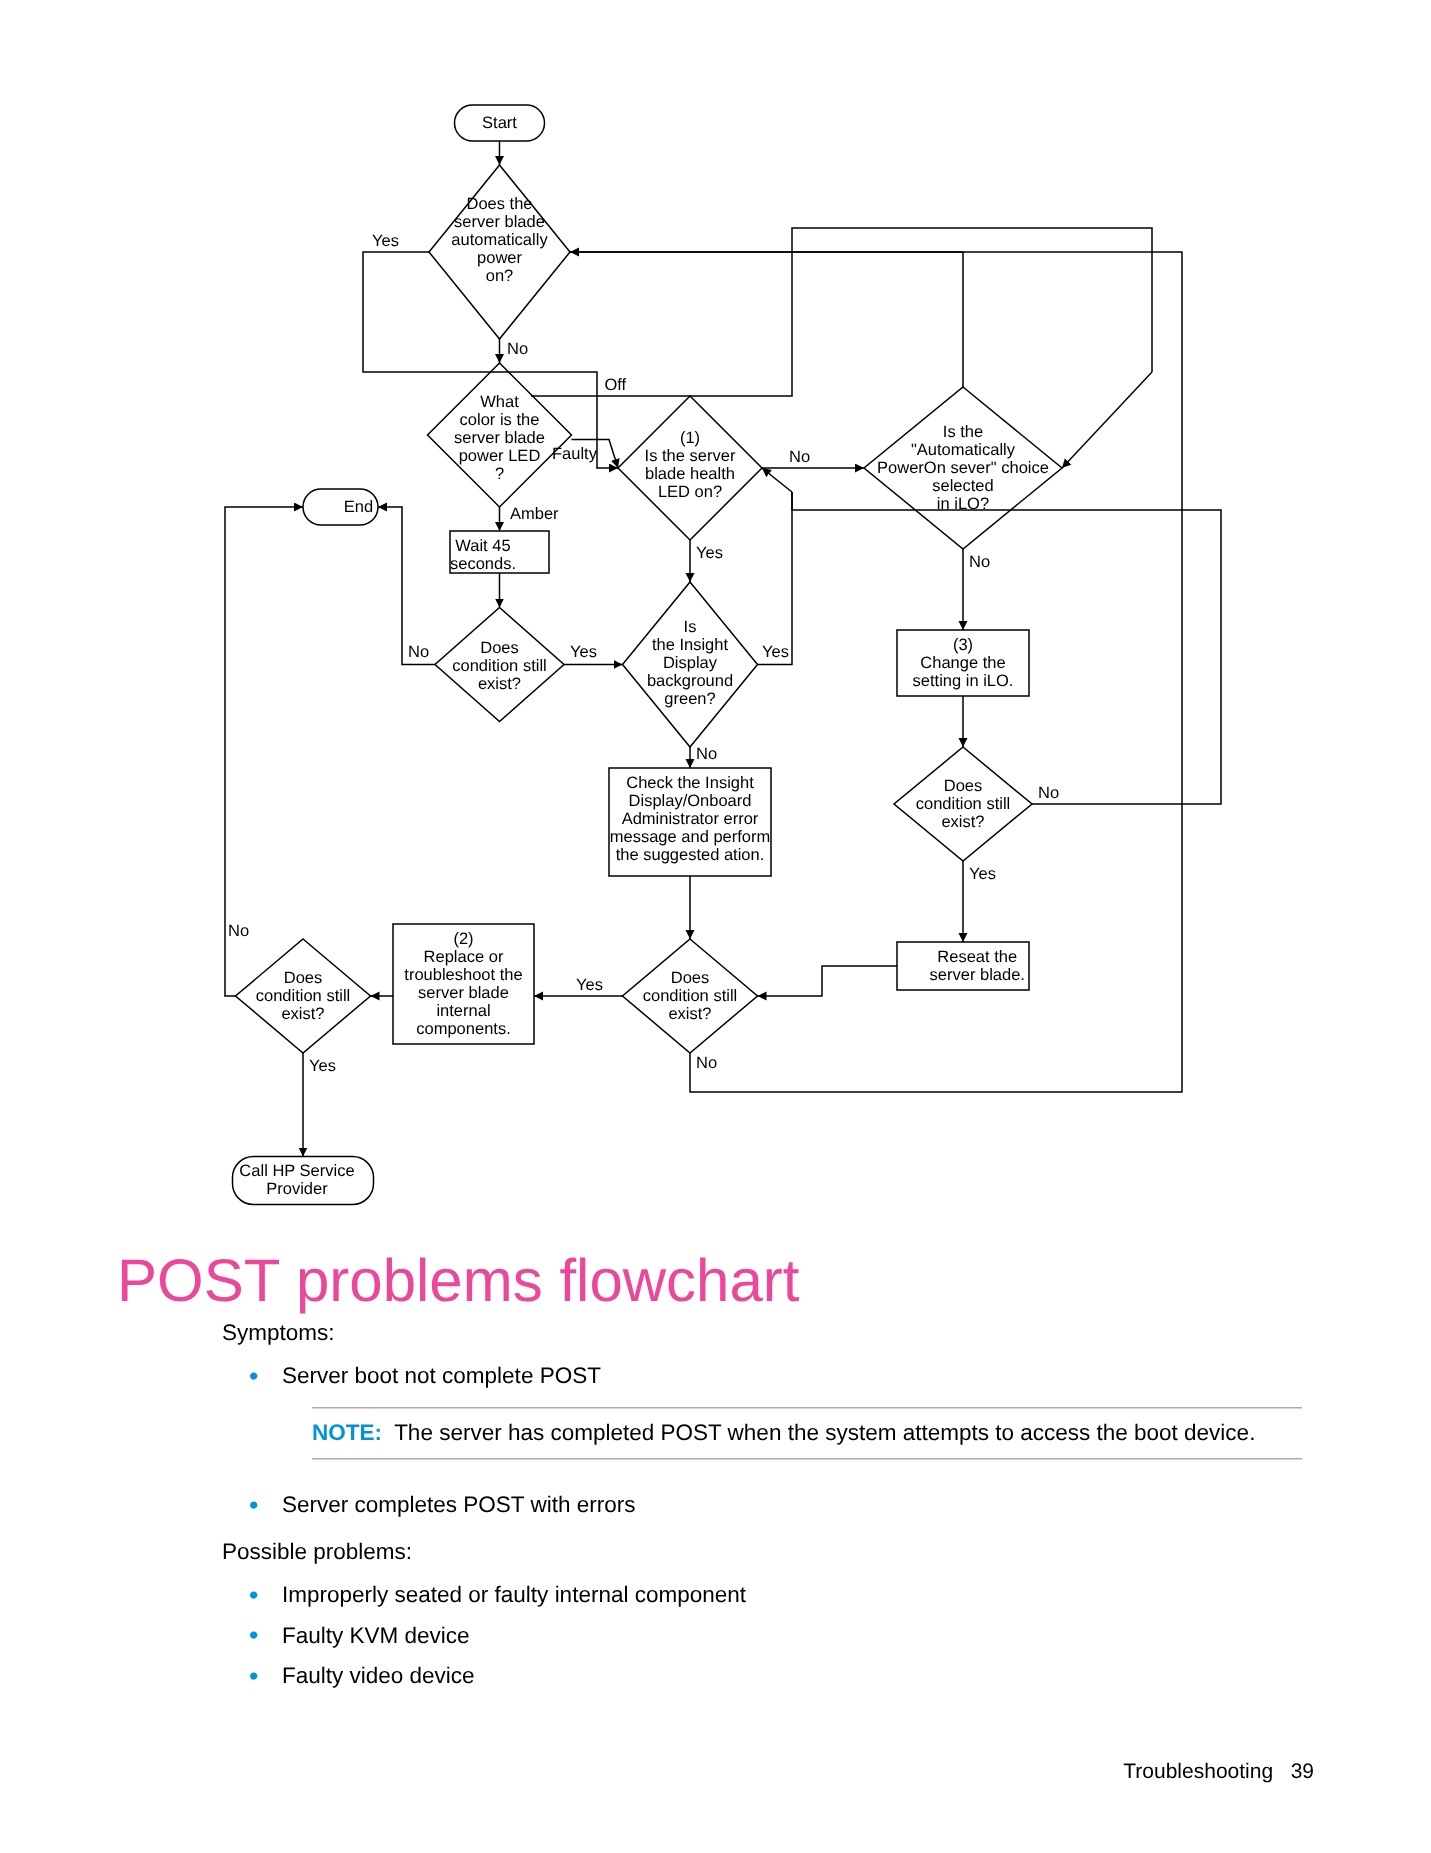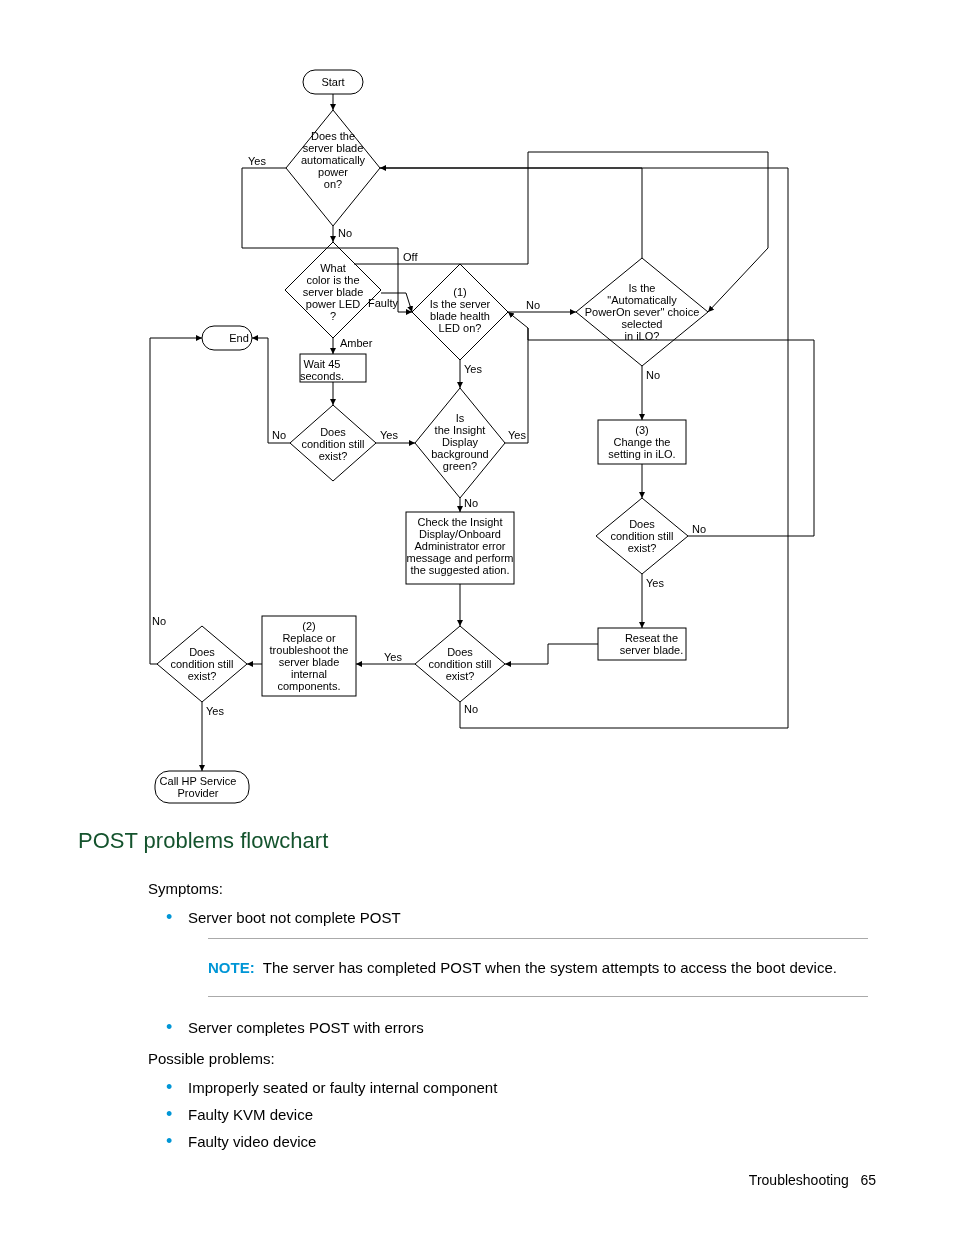--- a/index.html
+++ b/index.html
@@ -6,30 +6,30 @@
  font-family:"Segoe UI",Arial,Helvetica,sans-serif;
  font-size:15px;line-height:1.4;width:954px;}
 .page{position:relative;width:954px;height:1235px;border-radius:10px;}
 .flow{position:absolute;left:148px;top:68px;width:678px;height:750px;}
 .flow svg{position:absolute;left:0;top:0;}
 .fn{position:absolute;font-family:Arial,Helvetica,sans-serif;font-size:11px;
  line-height:12px;text-align:center;}
 .lbl{position:absolute;font-family:Arial,Helvetica,sans-serif;font-size:11px;
  line-height:11px;}
 h2{position:absolute;left:78px;top:826px;margin:0;font-weight:400;
- font-size:22px;color:#14532d;font-family:"Segoe UI Light","Segoe UI",Arial;}
+ font-size:40px;color:#ec4899;font-family:"Segoe UI Light","Segoe UI",Arial;}
 .body{position:absolute;left:148px;top:878px;width:720px;
  font-family:"Segoe UI",Arial;font-size:15px;color:#000;}
 .body p{margin:0 0 8px 0;}
 ul.blue{list-style:none;margin:0 0 10px 0;padding:0;}
 ul.blue>li{position:relative;padding-left:40px;margin:6px 0;}
 ul.blue>li::before{content:"\2022";position:absolute;left:18px;top:-2px;
  color:#0096d6;font-size:18px;}
 .note{border-top:1px solid #aaa;border-bottom:1px solid #aaa;
- padding:18px 0;margin:6px 0 20px 60px;}
+ padding:6px 0;margin:6px 0 20px 60px;}
 .note b{color:#0096d6;font-weight:700;}
 .footer{position:absolute;right:78px;bottom:44px;font-size:14px;}
 </style>
 </head>
 <body>
 
 <div class="page">
  <div class="flow">
   <svg width="678" height="750" viewBox="0 0 678 750">
    <defs>
@@ -161,15 +161,15 @@
   <p>Possible problems:</p>
   <ul class="blue">
    <li>Improperly seated or faulty internal component</li>
    <li>Faulty KVM device</li>
    <li>Faulty video device</li>
   </ul>
  </div>
 
  <div class="footer">
   <span>Troubleshooting</span>&nbsp;&nbsp;
-  <span>65</span>
+  <span>39</span>
  </div>
 </div>
 
 </body></html>

